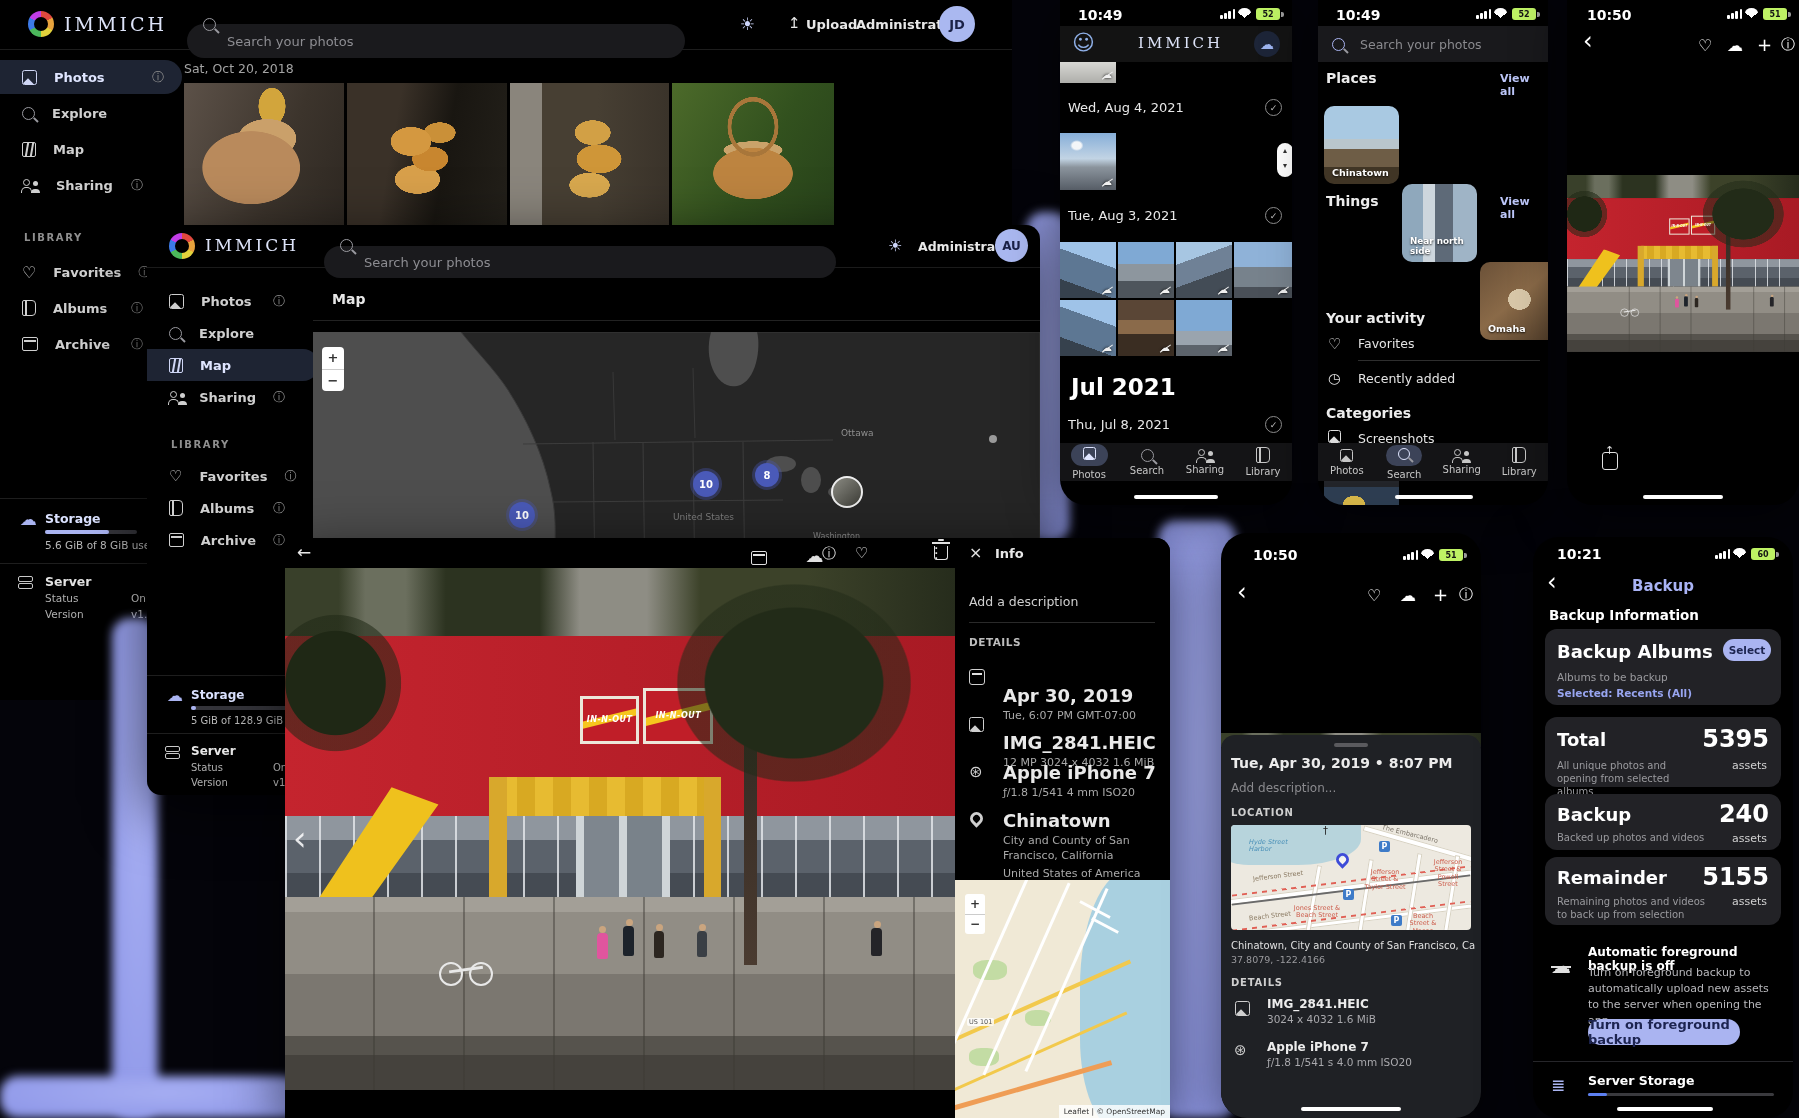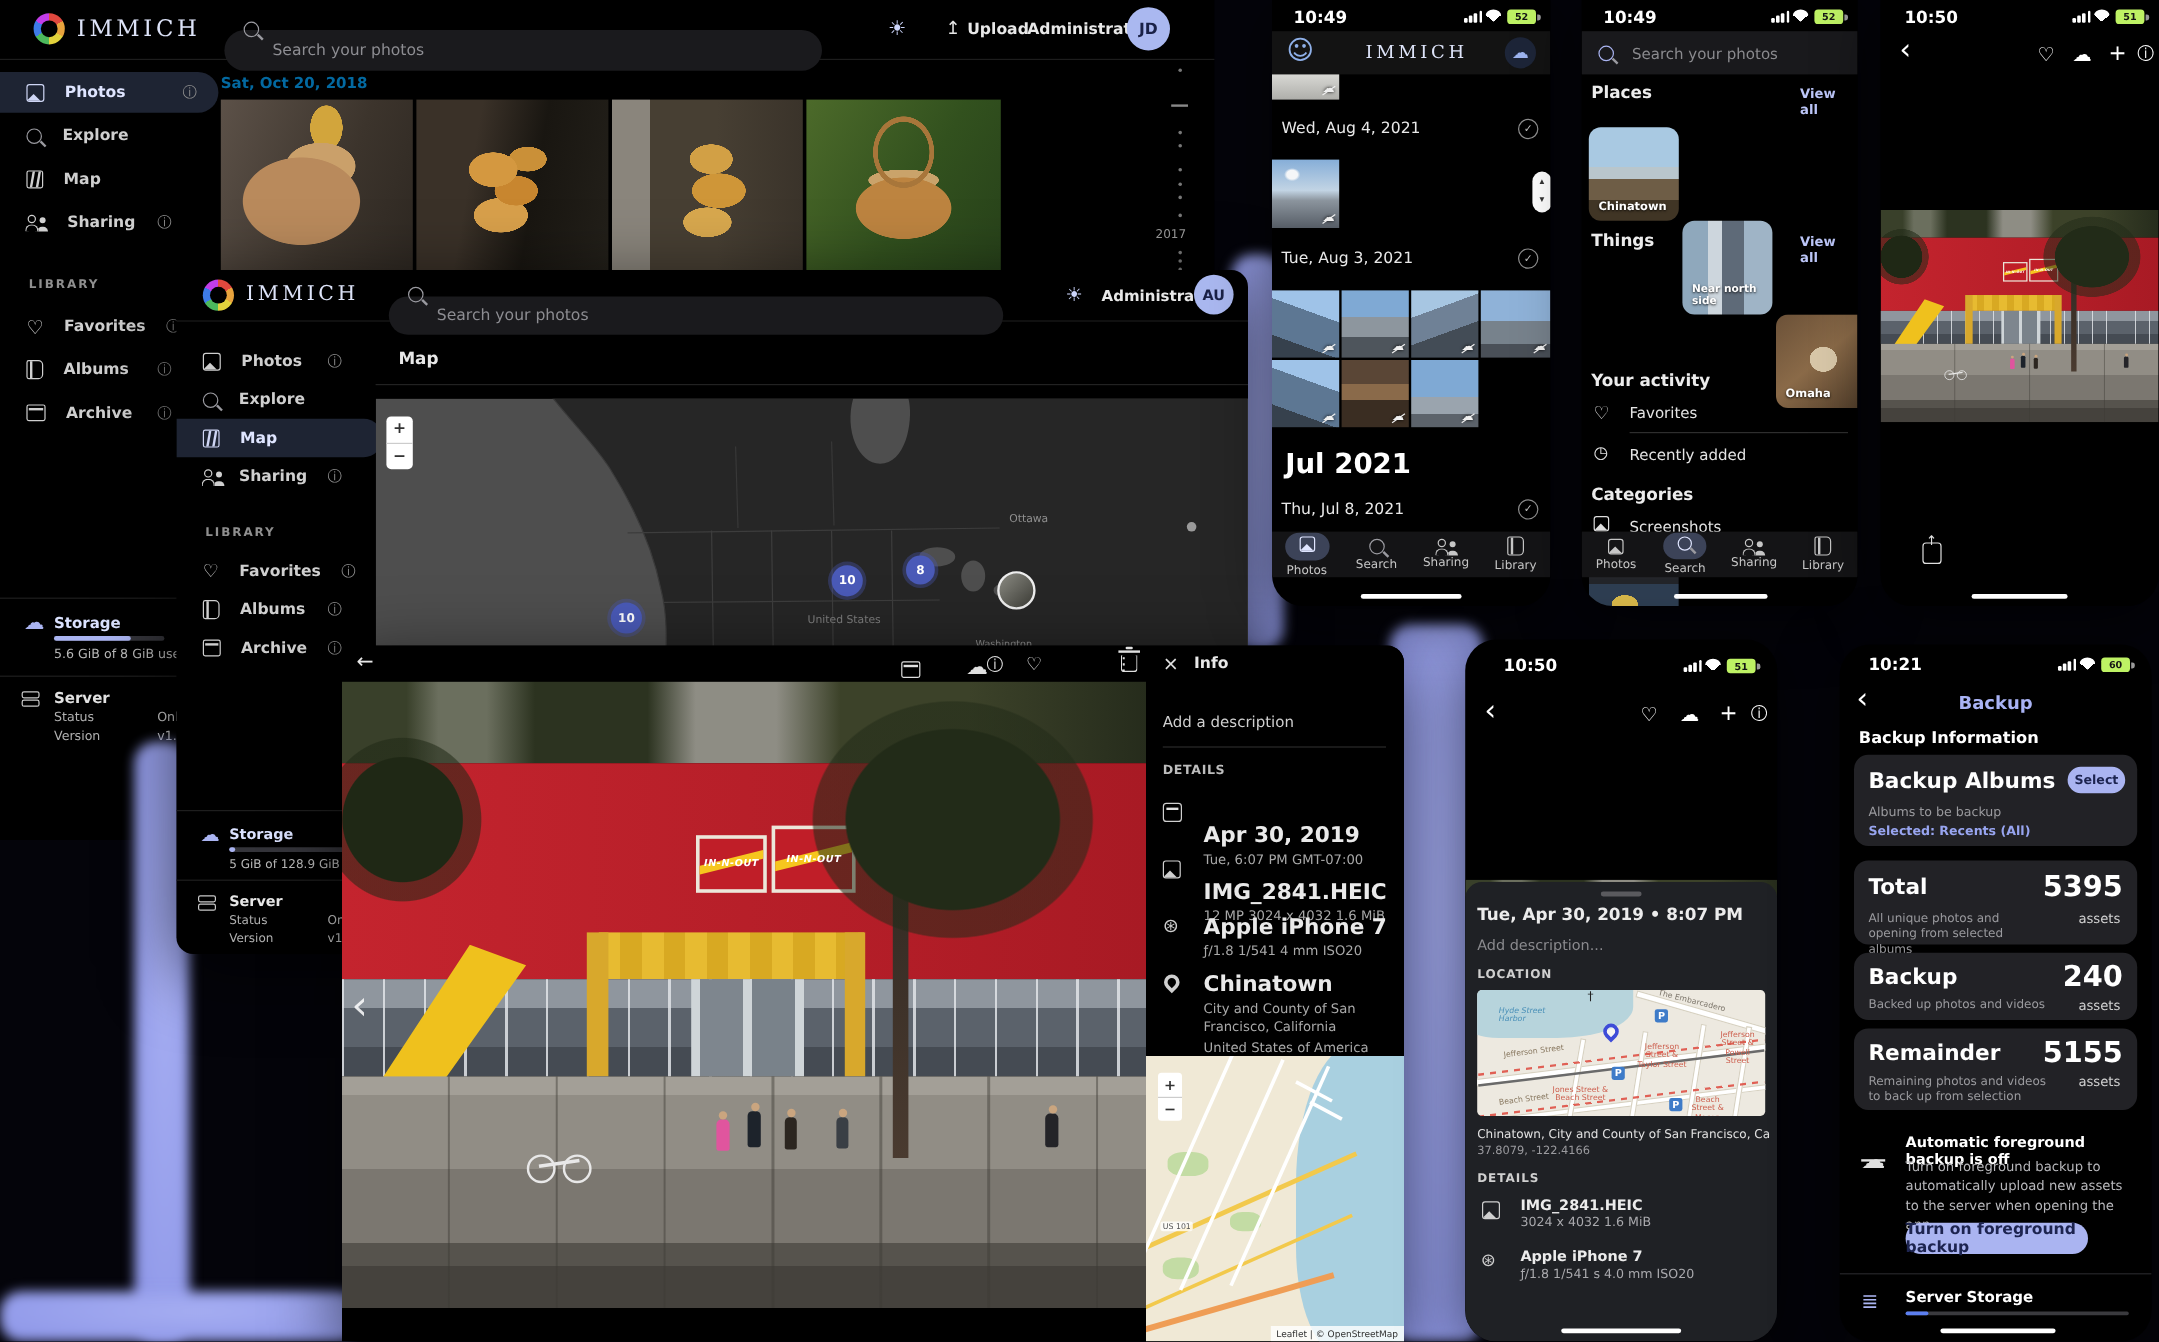--- a/index.html
+++ b/index.html
@@ -178,40 +178,26 @@
   </div>
   <div class="ab" style="left:0;top:563px;width:148px;border-top:1px solid #1e1e1e">
     <span class="srvic ab" style="left:18px;top:12px"></span>
     <span class="ab" style="left:45px;top:10px;font-size:12.5px;font-weight:700;color:#e2e2e2">Server</span>
     <span class="ab" style="left:45px;top:28px;font-size:10.5px;color:#b0b0b0">Status</span>
     <span class="ab" style="left:131px;top:28px;font-size:10.5px;color:#c8c8c8">Onl</span>
     <span class="ab" style="left:45px;top:44px;font-size:10.5px;color:#b0b0b0">Version</span>
     <span class="ab" style="left:131px;top:44px;font-size:10.5px;color:#c8c8c8">v1.5</span>
   </div>
 
-  <span class="ab" style="left:184px;top:61px;font-size:12.5px;font-weight:700;color:#0369a1">Sat, Oct 20, 2018</span>
+  <span class="ab" style="left:184px;top:61px;font-size:12.5px;font-weight:400;color:#a3a3a3">Sat, Oct 20, 2018</span>
   <div class="ab m1" style="left:184px;top:83px;width:160px;height:146px"></div>
   <div class="ab m2" style="left:347px;top:83px;width:160px;height:146px"></div>
   <div class="ab m3" style="left:510px;top:83px;width:159px;height:146px"></div>
   <div class="ab m4" style="left:672px;top:83px;width:162px;height:146px"></div>
 
-  <div class="ab" style="left:960px;top:50px;width:46px;height:190px">
-    <div class="ab" style="left:22px;top:7px;width:3px;height:3px;border-radius:50%;background:#777"></div>
-    <div class="ab" style="left:16px;top:37px;width:14px;height:2px;background:#888"></div>
-    <div class="ab" style="left:22px;top:59px;width:3px;height:3px;border-radius:50%;background:#777"></div>
-    <div class="ab" style="left:22px;top:70px;width:3px;height:3px;border-radius:50%;background:#777"></div>
-    <div class="ab" style="left:22px;top:90px;width:3px;height:3px;border-radius:50%;background:#777"></div>
-    <div class="ab" style="left:22px;top:102px;width:3px;height:3px;border-radius:50%;background:#777"></div>
-    <div class="ab" style="left:22px;top:113px;width:3px;height:3px;border-radius:50%;background:#777"></div>
-    <div class="ab" style="left:22px;top:128px;width:3px;height:3px;border-radius:50%;background:#777"></div>
-    <span class="ab" style="left:3px;top:140px;font-size:10px;color:#9a9a9a">2017</span>
-    <div class="ab" style="left:22px;top:159px;width:3px;height:3px;border-radius:50%;background:#777"></div>
-    <div class="ab" style="left:22px;top:166px;width:3px;height:3px;border-radius:50%;background:#777"></div>
-    <div class="ab" style="left:22px;top:173px;width:3px;height:3px;border-radius:50%;background:#777"></div>
-  </div>
 </div>
 
 <div class="glow ab" style="left:112px;top:618px;width:46px;height:500px;z-index:2"></div>
 <div class="glow ab" style="left:0;top:1076px;width:300px;height:42px;z-index:2"></div>
 <div class="glow ab" style="left:1158px;top:520px;width:78px;height:598px;z-index:2"></div>
 <div class="glow ab" style="left:1026px;top:212px;width:44px;height:330px;z-index:2"></div>
 
 <div class="win ab" style="left:147px;top:225px;width:893px;height:570px;border-radius:14px;z-index:3;overflow:hidden">
   <div class="ab" style="left:0;top:0;width:893px;height:42px;border-bottom:1px solid #1b1b1b">
     <span class="ilogo ab" style="left:22px;top:8px"></span>

